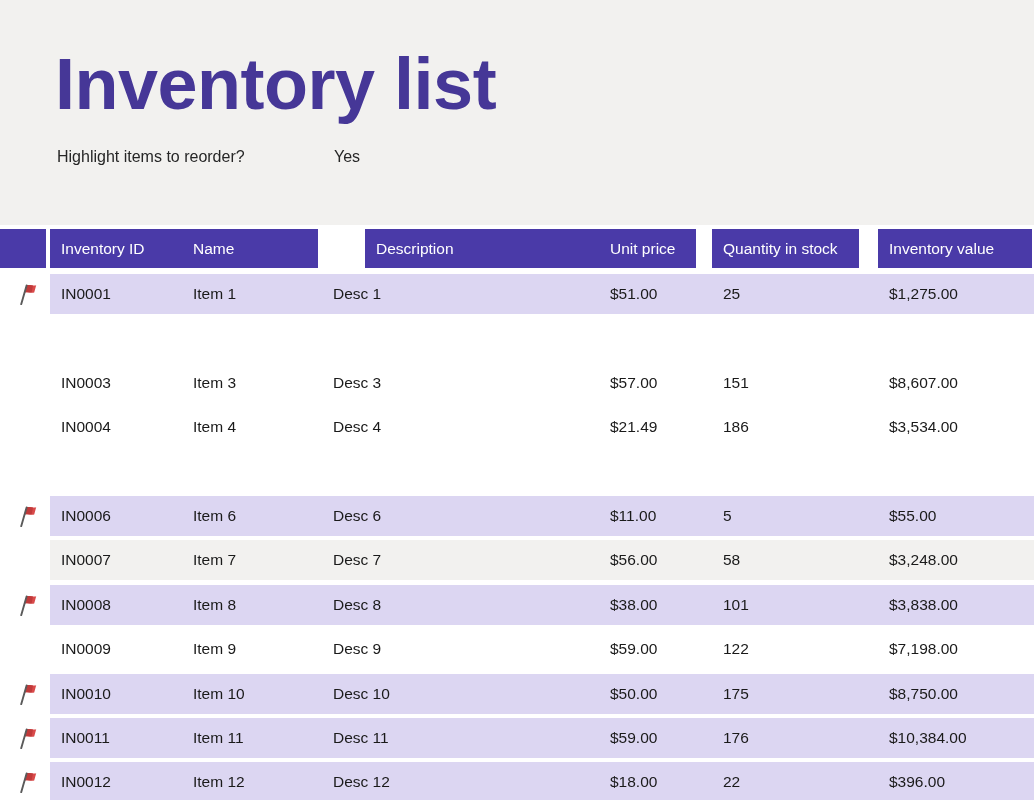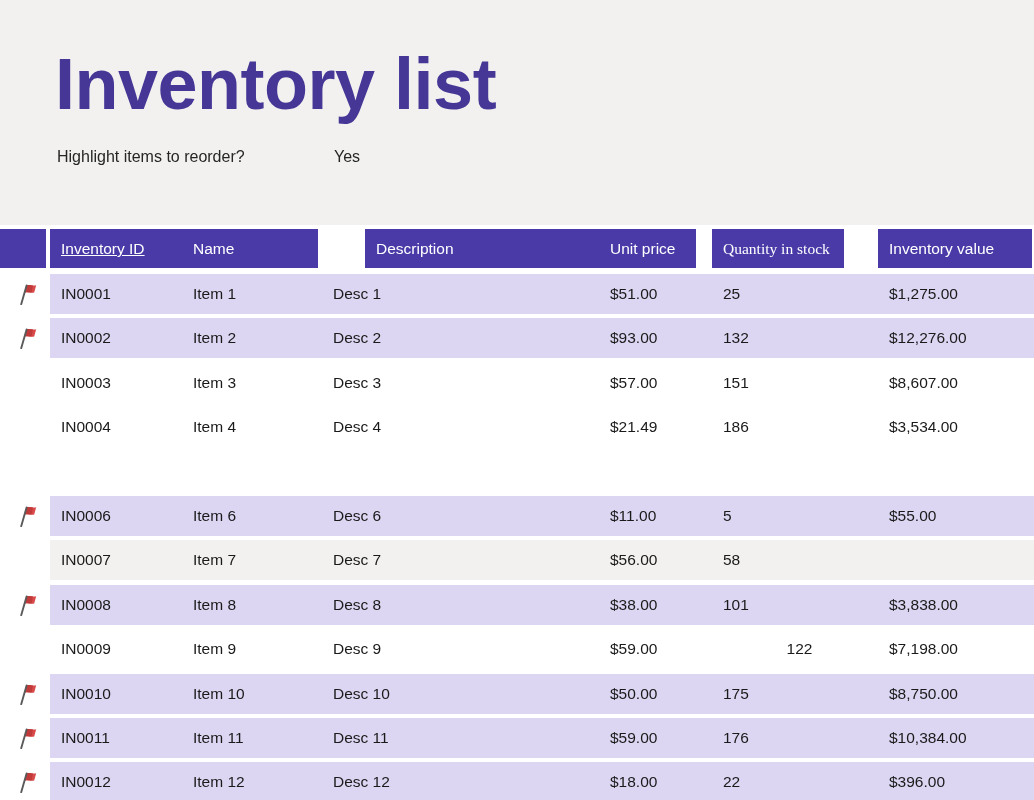--- a/index.html
+++ b/index.html
@@ -153,59 +153,43 @@
 
   <div id="reorder-row">
     <div id="reorder-label">Highlight items to reorder?</div>
     <div id="reorder-value">Yes</div>
   </div>
 </div>
 
 <div id="inventory-table">
   <div id="table-header">
       <div class="hcell flagcol" style="left: 0px; width: 46px;"></div>
-      <div class="hcell" style="left: 50px; width: 144px; text-decoration: underline;">Inventory ID</div>
+      <div class="hcell" style="left: 50px; width: 144px;">Inventory ID</div>
       <div class="hcell" style="left: 182px; width: 136px;">Name</div>
       <div class="hcell" style="left: 322px; width: 280px; margin-left: 43px;">Description</div>
       <div class="hcell" style="left: 599px; width: 97px;">Unit price</div>
-      <div class="hcell" style="left: 712px; width: 132px; font-family: Liberation Serif, serif;">Quantity in stock</div>
+      <div class="hcell" style="left: 712px; width: 147px;">Quantity in stock</div>
       <div class="hcell" style="left: 878px; width: 154px;">Inventory value</div>
     </div>
   <div id="table-body">
       <div class="row hl" style="top: 0px;">
         <div class="row-band"></div>
         <div class="flag-cell">
           <div class="flag-icon"><svg viewBox="0 0 20 22" width="20" height="22">
               <path d="M8.4 2.2 C12.2 1.2 15.6 3.2 18.2 2.2 L16.2 9.4 C13.4 10.6 9.6 8.4 6.4 9.6 Z" fill="#d94a4a"></path>
               <path d="M8.4 2.2 C11 1.5 13.2 2.4 15 2.6 L13.6 9.6 C11.2 9.1 8.6 8.9 6.4 9.6 Z" fill="#c03a3a"></path>
               <path d="M3.2 21.2 L8.6 2.4" stroke="#5a5a5a" stroke-width="1.9" stroke-linecap="round" fill="none"></path>
             </svg></div>
         </div>
         <div class="cell" style="left: 50px; width: 130px;">IN0001</div>
         <div class="cell" style="left: 182px; width: 138px;">Item 1</div>
         <div class="cell" style="left: 322px; width: 275px;">Desc 1</div>
         <div class="cell" style="left: 599px; width: 111px;">$51.00</div>
         <div class="cell" style="left: 712px; width: 164px;">25</div>
         <div class="cell" style="left: 878px; width: 156px;">$1,275.00</div>
-      </div>
-      <div class="row hl" style="top: 44.4px;">
-        <div class="row-band"></div>
-        <div class="flag-cell">
-          <div class="flag-icon"><svg viewBox="0 0 20 22" width="20" height="22">
-              <path d="M8.4 2.2 C12.2 1.2 15.6 3.2 18.2 2.2 L16.2 9.4 C13.4 10.6 9.6 8.4 6.4 9.6 Z" fill="#d94a4a"></path>
-              <path d="M8.4 2.2 C11 1.5 13.2 2.4 15 2.6 L13.6 9.6 C11.2 9.1 8.6 8.9 6.4 9.6 Z" fill="#c03a3a"></path>
-              <path d="M3.2 21.2 L8.6 2.4" stroke="#5a5a5a" stroke-width="1.9" stroke-linecap="round" fill="none"></path>
-            </svg></div>
-        </div>
-        <div class="cell" style="left: 50px; width: 130px;">IN0002</div>
-        <div class="cell" style="left: 182px; width: 138px;">Item 2</div>
-        <div class="cell" style="left: 322px; width: 275px;">Desc 2</div>
-        <div class="cell" style="left: 599px; width: 111px;">$93.00</div>
-        <div class="cell" style="left: 712px; width: 164px;">132</div>
-        <div class="cell" style="left: 878px; width: 156px;">$12,276.00</div>
       </div>
       <div class="row plain" style="top: 88.8px;">
         <div class="row-band"></div>
         <div class="flag-cell"></div>
         <div class="cell" style="left: 50px; width: 130px;">IN0003</div>
         <div class="cell" style="left: 182px; width: 138px;">Item 3</div>
         <div class="cell" style="left: 322px; width: 275px;">Desc 3</div>
         <div class="cell" style="left: 599px; width: 111px;">$57.00</div>
         <div class="cell" style="left: 712px; width: 164px;">151</div>
         <div class="cell" style="left: 878px; width: 156px;">$8,607.00</div>
@@ -237,20 +221,21 @@
         <div class="cell" style="left: 878px; width: 156px;">$55.00</div>
       </div>
       <div class="row band" style="top: 266.4px;">
         <div class="row-band"></div>
         <div class="flag-cell"></div>
         <div class="cell" style="left: 50px; width: 130px;">IN0007</div>
         <div class="cell" style="left: 182px; width: 138px;">Item 7</div>
         <div class="cell" style="left: 322px; width: 275px;">Desc 7</div>
         <div class="cell" style="left: 599px; width: 111px;">$56.00</div>
         <div class="cell" style="left: 712px; width: 164px;">58</div>
+        <div class="cell" style="left: 878px; width: 156px;">$3,248.00</div>
       </div>
       <div class="row hl" style="top: 310.8px;">
         <div class="row-band"></div>
         <div class="flag-cell">
           <div class="flag-icon"><svg viewBox="0 0 20 22" width="20" height="22">
               <path d="M8.4 2.2 C12.2 1.2 15.6 3.2 18.2 2.2 L16.2 9.4 C13.4 10.6 9.6 8.4 6.4 9.6 Z" fill="#d94a4a"></path>
               <path d="M8.4 2.2 C11 1.5 13.2 2.4 15 2.6 L13.6 9.6 C11.2 9.1 8.6 8.9 6.4 9.6 Z" fill="#c03a3a"></path>
               <path d="M3.2 21.2 L8.6 2.4" stroke="#5a5a5a" stroke-width="1.9" stroke-linecap="round" fill="none"></path>
             </svg></div>
         </div>
@@ -261,21 +246,21 @@
         <div class="cell" style="left: 712px; width: 164px;">101</div>
         <div class="cell" style="left: 878px; width: 156px;">$3,838.00</div>
       </div>
       <div class="row plain" style="top: 355.2px;">
         <div class="row-band"></div>
         <div class="flag-cell"></div>
         <div class="cell" style="left: 50px; width: 130px;">IN0009</div>
         <div class="cell" style="left: 182px; width: 138px;">Item 9</div>
         <div class="cell" style="left: 322px; width: 275px;">Desc 9</div>
         <div class="cell" style="left: 599px; width: 111px;">$59.00</div>
-        <div class="cell" style="left: 712px; width: 164px; text-align: center;">122</div>
+        <div class="cell" style="left: 712px; width: 164px;">122</div>
         <div class="cell" style="left: 878px; width: 156px;">$7,198.00</div>
       </div>
       <div class="row hl" style="top: 399.6px;">
         <div class="row-band"></div>
         <div class="flag-cell">
           <div class="flag-icon"><svg viewBox="0 0 20 22" width="20" height="22">
               <path d="M8.4 2.2 C12.2 1.2 15.6 3.2 18.2 2.2 L16.2 9.4 C13.4 10.6 9.6 8.4 6.4 9.6 Z" fill="#d94a4a"></path>
               <path d="M8.4 2.2 C11 1.5 13.2 2.4 15 2.6 L13.6 9.6 C11.2 9.1 8.6 8.9 6.4 9.6 Z" fill="#c03a3a"></path>
               <path d="M3.2 21.2 L8.6 2.4" stroke="#5a5a5a" stroke-width="1.9" stroke-linecap="round" fill="none"></path>
             </svg></div>

